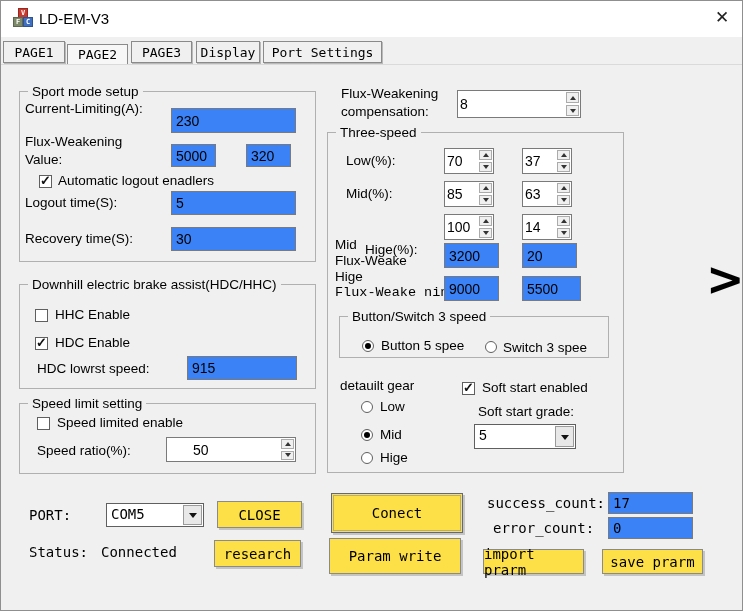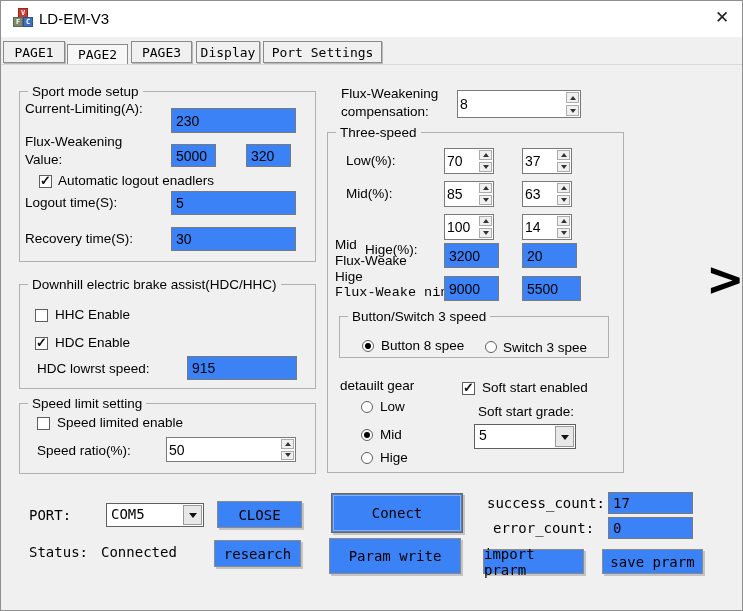--- a/index.html
+++ b/index.html
@@ -48,21 +48,21 @@
   .radio{position:absolute;width:12px;height:12px;border-radius:50%;background:#fff;border:1px solid #5f5f5f;box-sizing:border-box;}
   .radio.sel::after{content:"";position:absolute;left:2px;top:2px;width:6px;height:6px;border-radius:50%;background:#000;}
   
   .combo{position:absolute;background:#fff;border:1px solid #5f5f5f;box-sizing:border-box;
          font:14px "DejaVu Sans Mono",monospace;}
   .combo .val{position:absolute;left:4px;top:2px;}
   .combo .arrow{position:absolute;right:1px;top:1px;bottom:1px;width:17px;background:#e8e8e8;border:1px solid #9a9a9a;}
   .combo .arrow::after{content:"";position:absolute;left:50%;top:50%;transform:translate(-50%,-40%);
          border-left:4px solid transparent;border-right:4px solid transparent;border-top:5px solid #111;}
   
-  .btn{position:absolute;background:#3b82f6;border:1px solid #8a8a8a;box-shadow:2px 2px 0 #c4c4c4;
+  .btn{position:absolute;background:#fde047;border:1px solid #8a8a8a;box-shadow:2px 2px 0 #c4c4c4;
        display:flex;align-items:center;justify-content:center;font:14px "DejaVu Sans Mono",monospace;
        box-sizing:border-box;cursor:default;}
   .btn.default{border:1px solid #686868;}
   .btn.default::after{content:"";position:absolute;inset:1px;border:1px solid #aaa;pointer-events:none;}
   .expander{position:absolute;font-family:"DejaVu Sans",sans-serif;font-size:46px;font-weight:600;line-height:1;}
 </style>
 </head>
 <body>
 
 <div class="win">
@@ -109,21 +109,21 @@
   <div class="lbl" style="left:54px;top:334px;">HDC Enable</div>
   <div class="lbl" style="left:36px;top:360px;">HDC lowrst speed:</div>
   <input class="tb" style="left: 186px; top: 355px; width: 110px; height: 24px;" value="915">
 
   <div class="grp" style="left:18px;top:402px;width:297px;height:71px;">
     <div class="cap">Speed limit setting</div>
   </div>
   <div class="cb" style="left:36px;top:416px;"></div>
   <div class="lbl" style="left:56px;top:414px;">Speed limited enable</div>
   <div class="lbl" style="left:36px;top:442px;">Speed ratio(%):</div>
-  <div class="spinwrap" style="left:165px;top:436px;width:130px;height:25px;">
+  <div class="spinwrap" style="left:165px;top:436px;width:130px;height:25px;padding-left:24px;">
     <input value="50" style="">
     <div class="spincol">
         <div class="sbtn up"></div>
         <div class="sbtn dn"></div>
       </div>
   </div>
 
   <div class="lbl" style="left:340px;top:85px;">Flux-Weakening</div>
   <div class="lbl" style="left:340px;top:103px;">compensation:</div>
   <div class="spinwrap" style="left:456px;top:89px;width:124px;height:28px;">
@@ -188,21 +188,21 @@
   <input class="tb" style="left: 521px; top: 242px; width: 55px; height: 25px;" value="20">
   <div class="lbl" style="left:334px;top:268px;">Hige</div>
   <div class="lbl" style="left:334px;top:284px;font-family:Liberation Mono, monospace;">Flux-Weake ning</div>
   <input class="tb" style="left: 443px; top: 275px; width: 55px; height: 25px;" value="9000">
   <input class="tb" style="left: 521px; top: 275px; width: 59px; height: 25px;" value="5500">
 
   <div class="grp" style="left:338px;top:315px;width:270px;height:42px;">
     <div class="cap">Button/Switch 3 speed</div>
   </div>
   <div class="radio sel" style="left:361px;top:339px;"></div>
-  <div class="lbl" style="left:380px;top:337px;">Button 8 spee</div>
+  <div class="lbl" style="left:380px;top:337px;">Button 5 spee</div>
   <div class="radio" style="left:484px;top:340px;"></div>
   <div class="lbl" style="left:502px;top:339px;">Switch 3 spee</div>
 
   <div class="lbl" style="left:339px;top:377px;">detauilt gear</div>
   <div class="radio" style="left:360px;top:400px;"></div>
   <div class="lbl" style="left:379px;top:398px;">Low</div>
   <div class="radio sel" style="left:360px;top:428px;"></div>
   <div class="lbl" style="left:379px;top:426px;">Mid</div>
   <div class="radio" style="left:360px;top:451px;"></div>
   <div class="lbl" style="left:379px;top:449px;">Hige</div>

